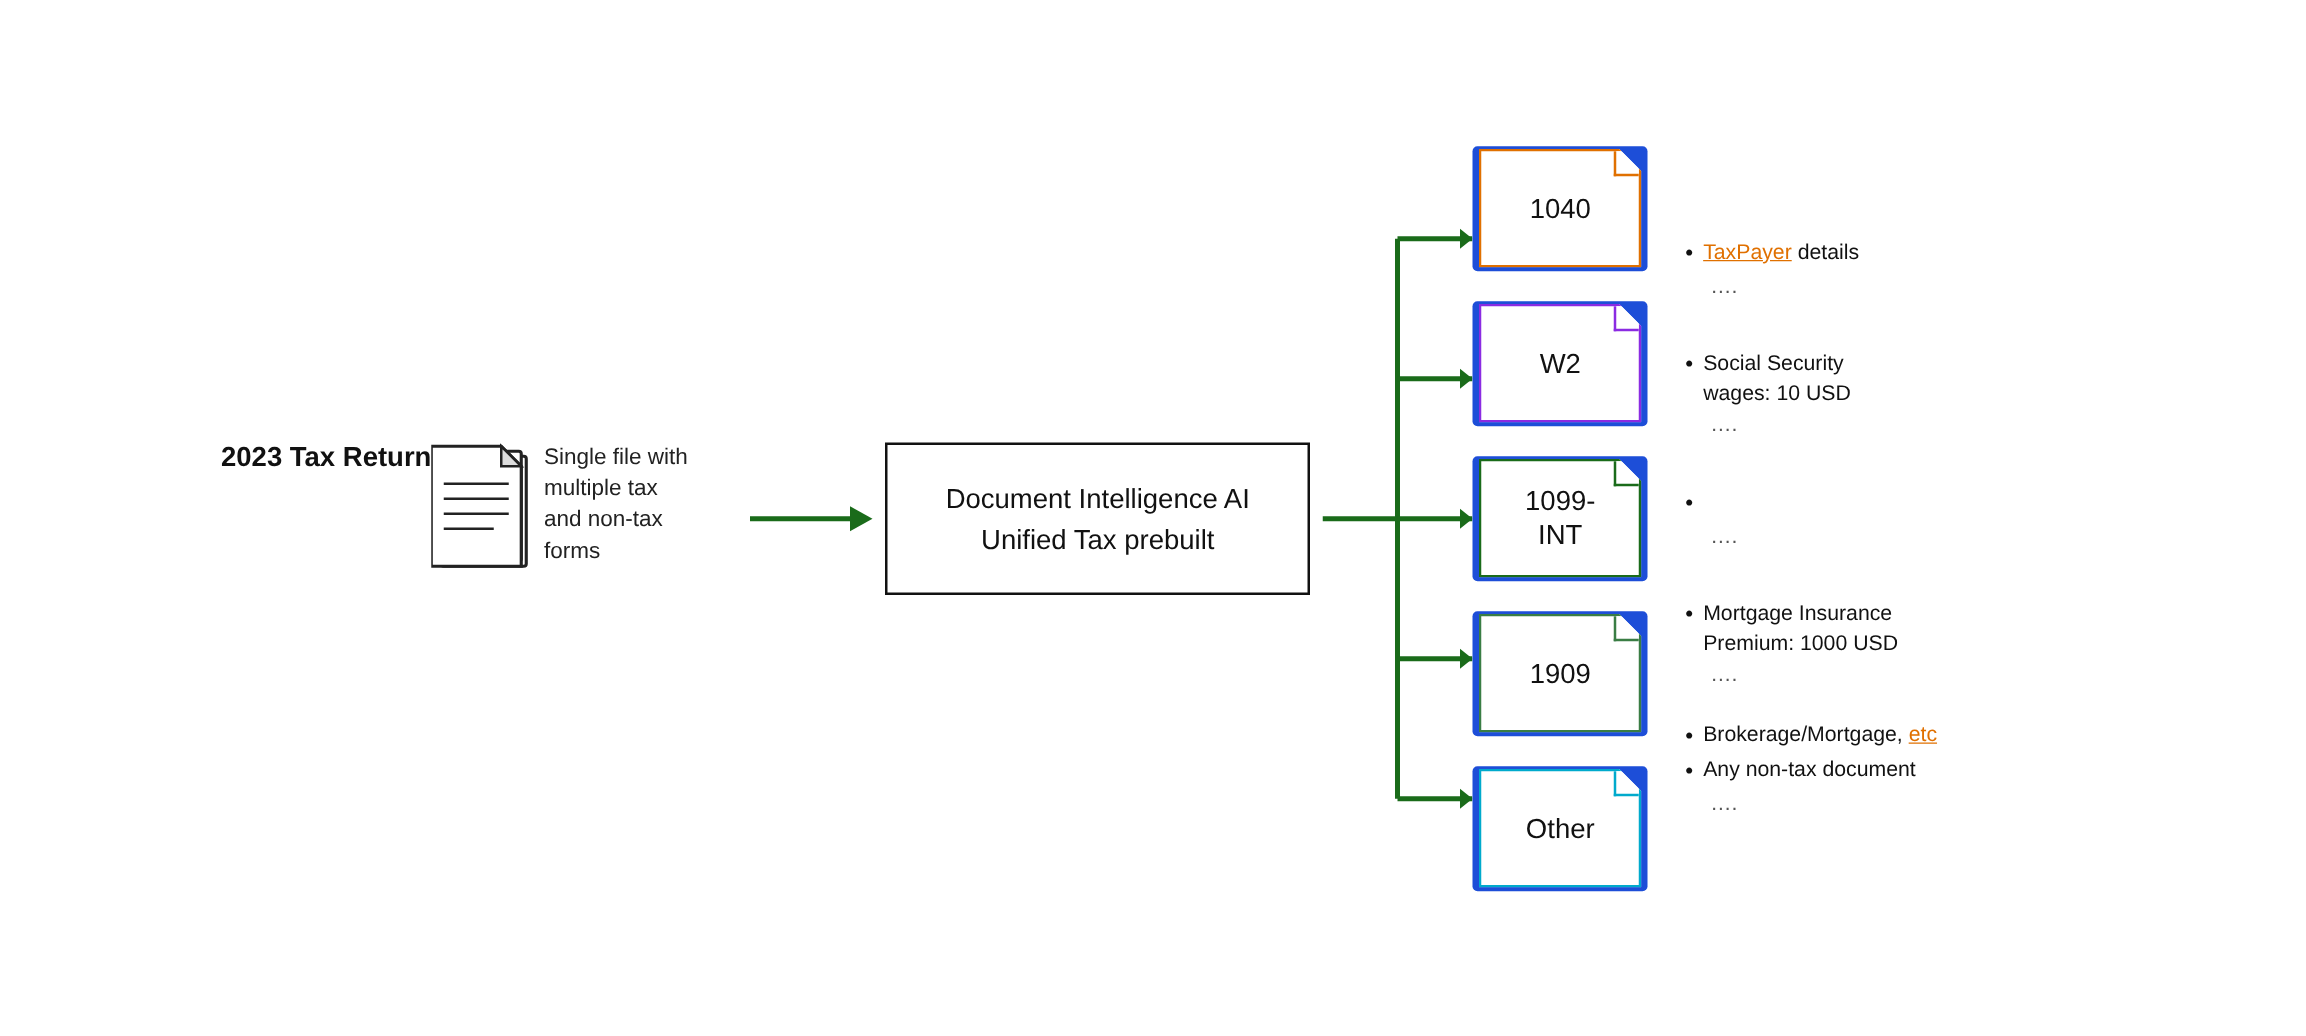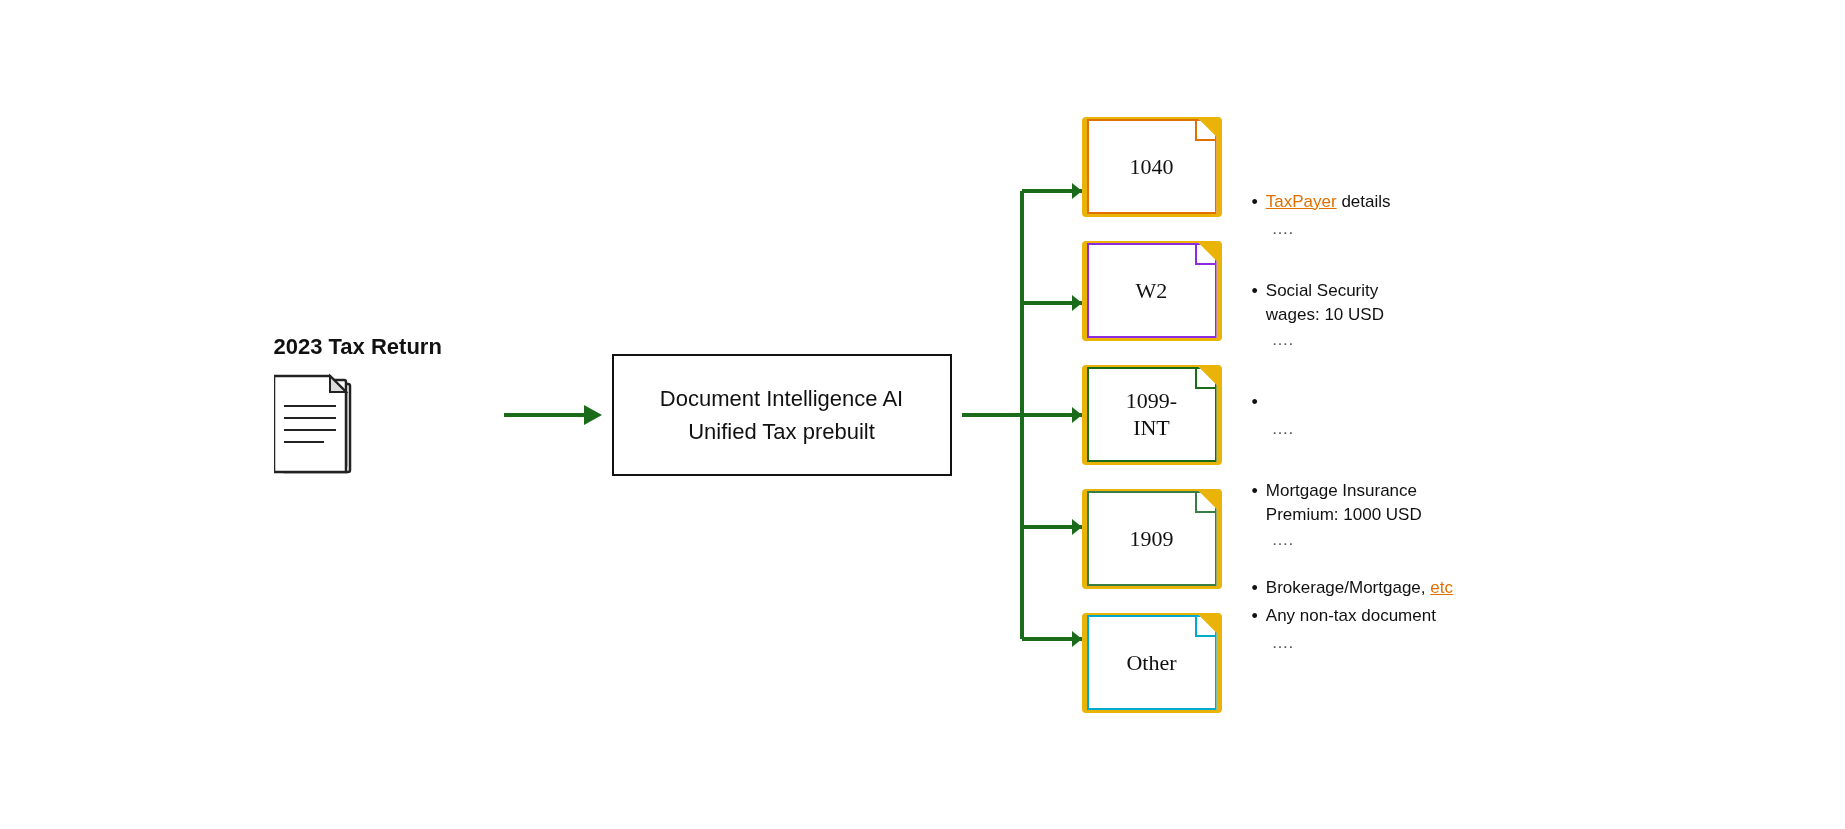--- a/index.html
+++ b/index.html
@@ -15,21 +15,21 @@
       width: 100%;
       height: 100%;
       display: flex;
       align-items: center;
       justify-content: center;
       padding: 20px 60px;
     }
     
     .left-section {
       display: flex;
-      flex-direction: column;
+      flex-direction: row;
       align-items: flex-start;
       margin-right: 40px;
       min-width: 180px;
     }
     .doc-title {
       font-weight: 700;
       font-size: 22px;
       color: #111;
       margin-bottom: 12px;
     }
@@ -93,22 +93,21 @@
       width: 140px;
       height: 100px;
       display: flex;
       align-items: center;
       justify-content: center;
       font-size: 22px;
       font-weight: 600;
       color: #111;
       position: relative;
       border-radius: 4px 4px 4px 4px;
-      background: #eab308;
-      font-family: Liberation Serif, serif;
+      background: #1d4ed8;
     }
     
     .form-box-inner {
       width: 130px;
       height: 95px;
       border: 2.5px solid;
       position: relative;
       display: flex;
       align-items: center;
       justify-content: center;
@@ -200,20 +199,24 @@
       <rect x="4" y="8" width="68" height="88" rx="2" fill="#fff" stroke="#222" stroke-width="2.5"></rect>
 
       <polygon points="0,4 56,4 72,20 72,100 0,100" fill="#fff" stroke="#222" stroke-width="2.5"></polygon>
       <polygon points="56,4 72,20 56,20" fill="#ddd" stroke="#222" stroke-width="2"></polygon>
 
       <line x1="10" y1="34" x2="62" y2="34" stroke="#222" stroke-width="2"></line>
       <line x1="10" y1="46" x2="62" y2="46" stroke="#222" stroke-width="2"></line>
       <line x1="10" y1="58" x2="62" y2="58" stroke="#222" stroke-width="2"></line>
       <line x1="10" y1="70" x2="50" y2="70" stroke="#222" stroke-width="2"></line>
     </svg>
+    <div class="doc-label" style="white-space:pre-line;">Single file with
+multiple tax
+and non-tax
+forms</div>
   </div>
 
   <div class="arrow-container">
     <div class="arrow-line" style="width: 80px;"></div>
     <div class="arrow-head"></div>
   </div>
 
   <div class="center-box">
     <span>Document Intelligence AI</span><br>
     <span>Unified Tax prebuilt</span>

